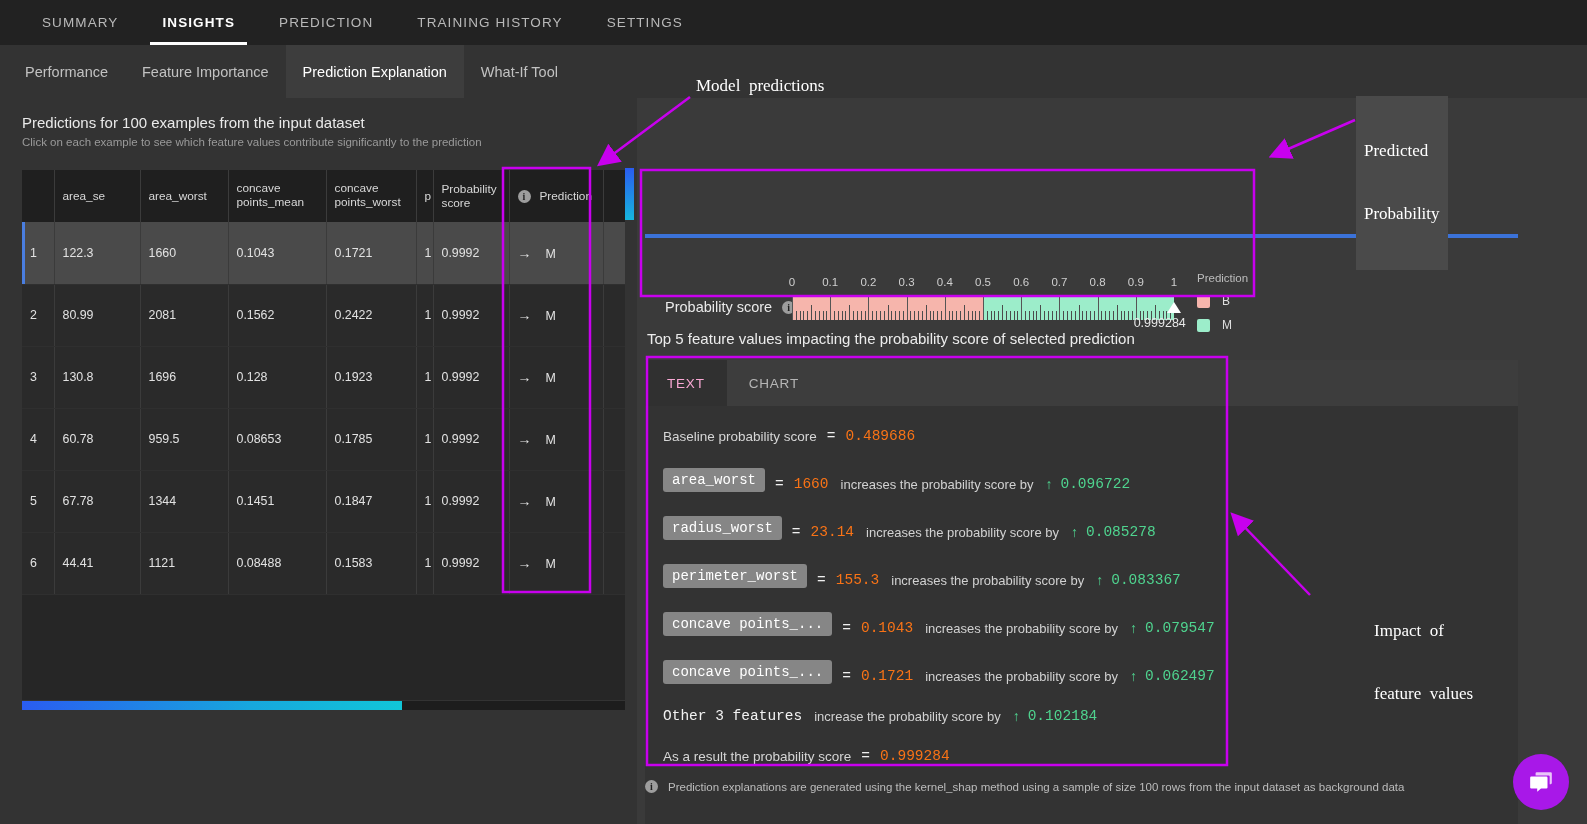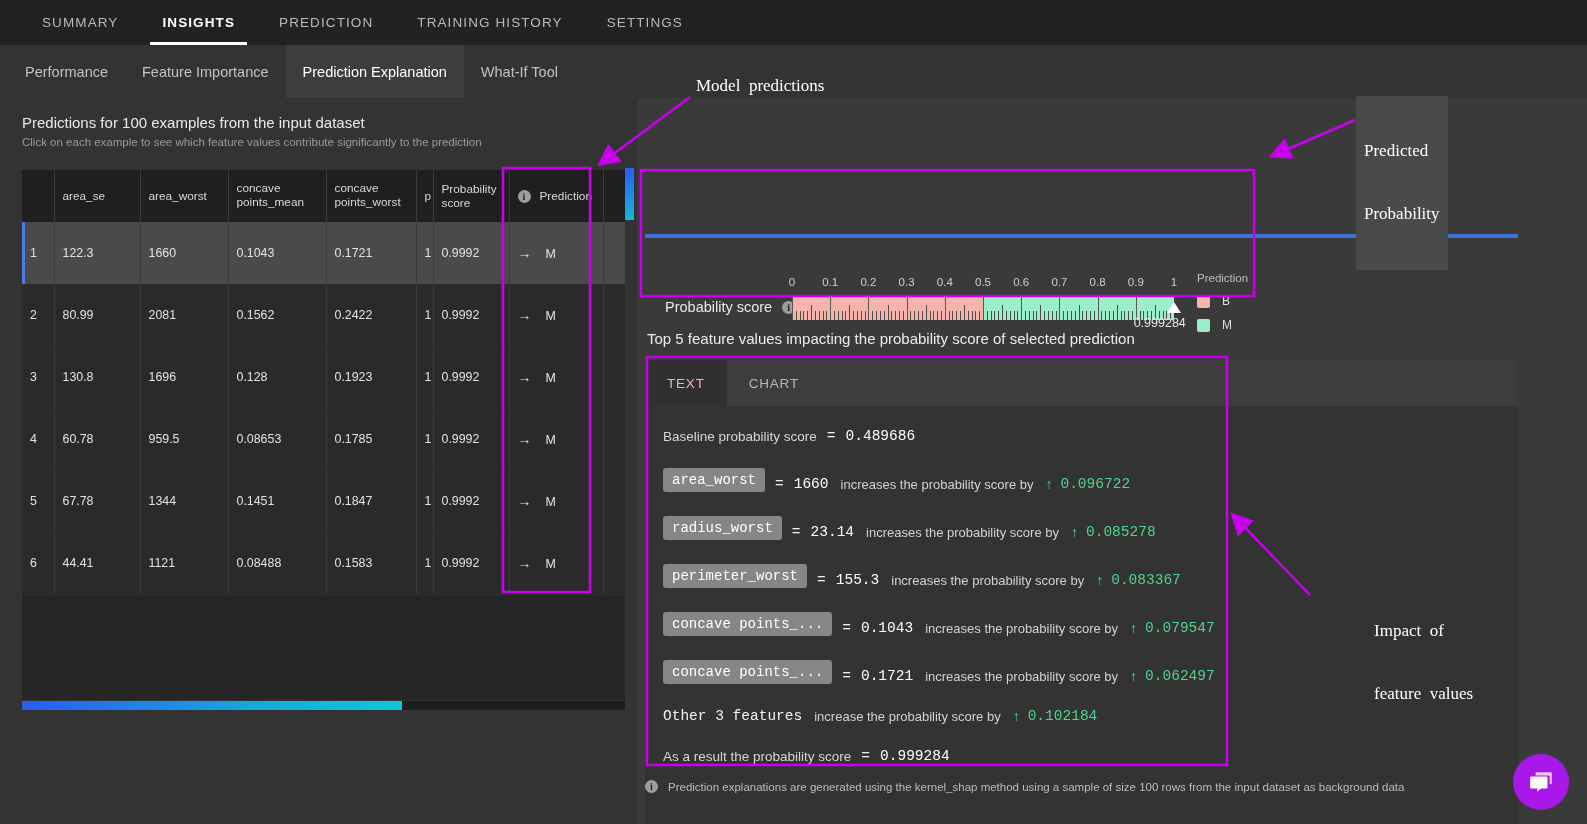--- a/index.html
+++ b/index.html
@@ -172,21 +172,21 @@
   }
   .line { display: flex; align-items: flex-end; margin-bottom: 24px; }
   .lbl-txt { font-size: 13.5px; color: #d6d6d6; }
   .chip {
     background: #868686; color: #ffffff; border-radius: 3px;
     padding: 4px 9px; font-size: 14px;
     font-family: "Liberation Mono", monospace;
   }
   .eq { font-size: 14.5px; color: #f0f0f0; margin: 0 10px;
        font-family: "Liberation Mono", monospace; }
-  .val { font-size: 14.5px; color: #ffffff;
+  .val { font-size: 14.5px; color: #f97316;
        font-family: "Liberation Mono", monospace; }
   .phrase { font-size: 13px; color: #d2d2d2; margin: 0 12px; }
   .up { color: #4fd48f; font-size: 14px; margin-right: 8px; }
   .delta { color: #4fd48f; font-size: 14.5px;
        font-family: "Liberation Mono", monospace; }
   .strong-mono { font-size: 14.5px; color: #f2f2f2;
        font-family: "Liberation Mono", monospace; }
 
   .foot-note {
     position: absolute; left: 8px; top: 682px; width: 900px;

